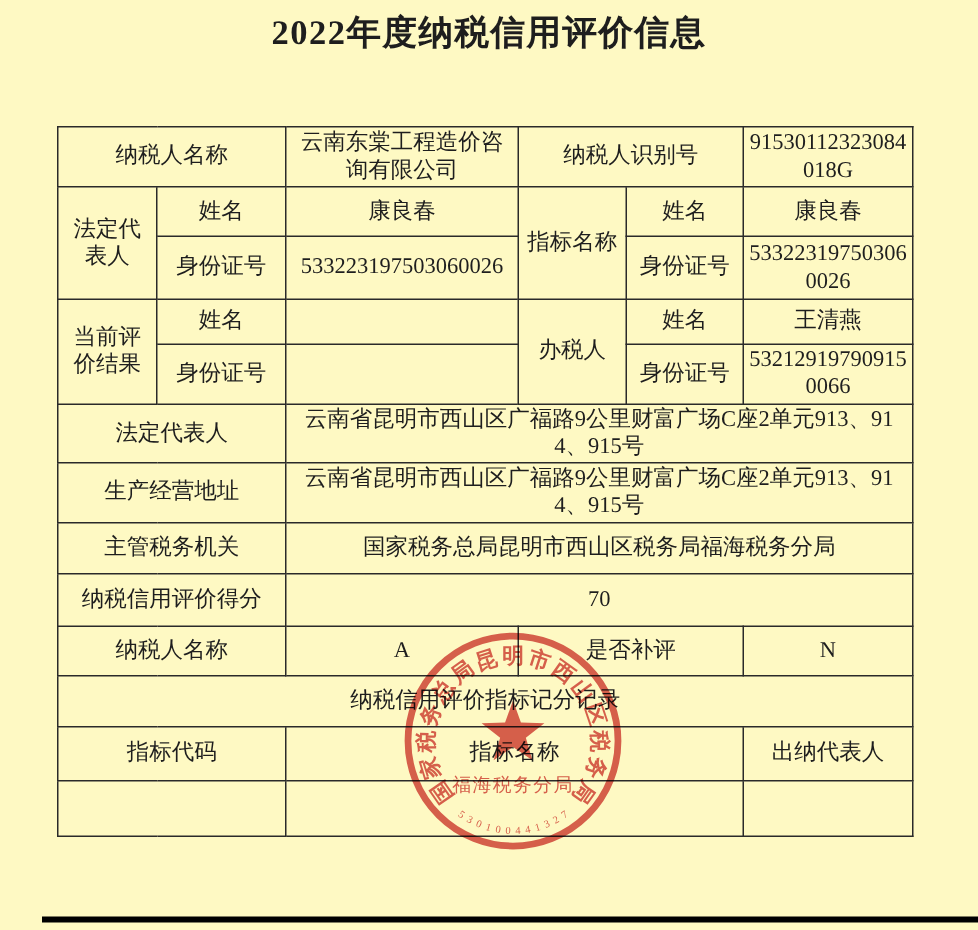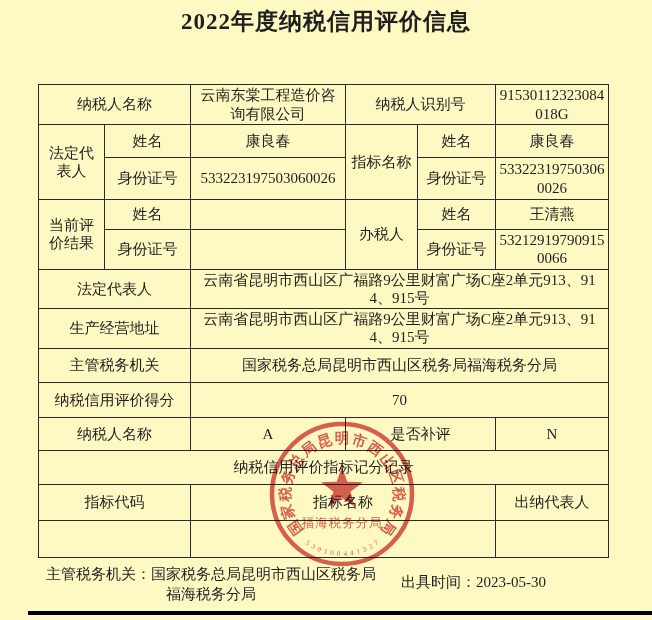--- a/index.html
+++ b/index.html
@@ -123,24 +123,20 @@
         <td>出纳代表人</td>
       </tr>
       <tr class="r13">
         <td colspan="2"></td>
         <td colspan="3"></td>
         <td></td>
       </tr>
     </tbody>
   </table>
 
-  <div class="footer">
-    <div class="footer-left"><span>主管税务机关：</span><span>国家税务总局昆明市西山区税务局福海税务分局</span></div>
-    <div class="footer-right"><span>出具时间：</span><span>2023-05-30</span></div>
-  </div>
 
   <div class="seal">
     <svg viewBox="0 0 150 150">
       <circle class="seal-ring-circle" cx="75" cy="75" r="70"></circle>
       <g id="seal-ring-text">
           <text x="28.308333475527455" y="108.6938568720096" text-anchor="middle" dominant-baseline="central" transform="rotate(-125 28.308333475527455 108.6938568720096)" class="seal-txt seal-ring-char">国</text>
           <text x="20.532350070189977" y="92.80104494142152" text-anchor="middle" dominant-baseline="central" transform="rotate(-107.14285714285714 20.532350070189977 92.80104494142152)" class="seal-txt seal-ring-char">家</text>
           <text x="18.004429328584436" y="75.28942006806133" text-anchor="middle" dominant-baseline="central" transform="rotate(-89.28571428571428 18.004429328584436 75.28942006806133)" class="seal-txt seal-ring-char">税</text>
           <text x="20.968141268473495" y="57.84626093565399" text-anchor="middle" dominant-baseline="central" transform="rotate(-71.42857142857143 20.968141268473495 57.84626093565399)" class="seal-txt seal-ring-char">务</text>
           <text x="29.137926553299913" y="42.152249422310405" text-anchor="middle" dominant-baseline="central" transform="rotate(-53.57142857142857 29.137926553299913 42.152249422310405)" class="seal-txt seal-ring-char">总</text>

